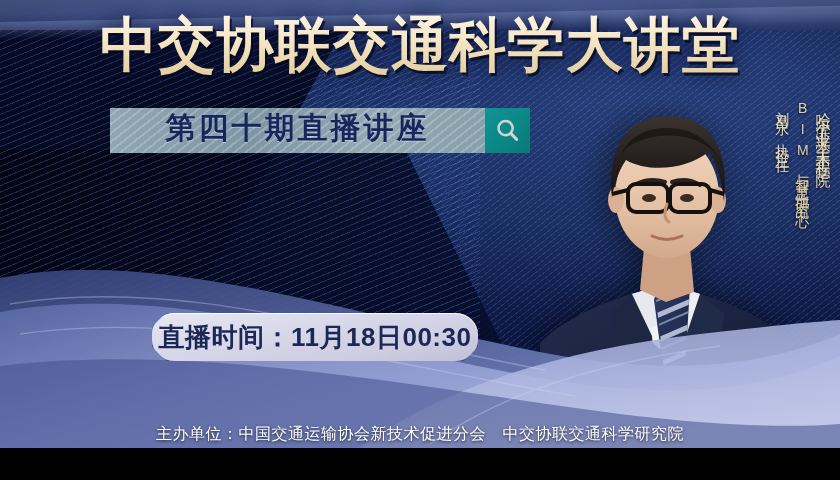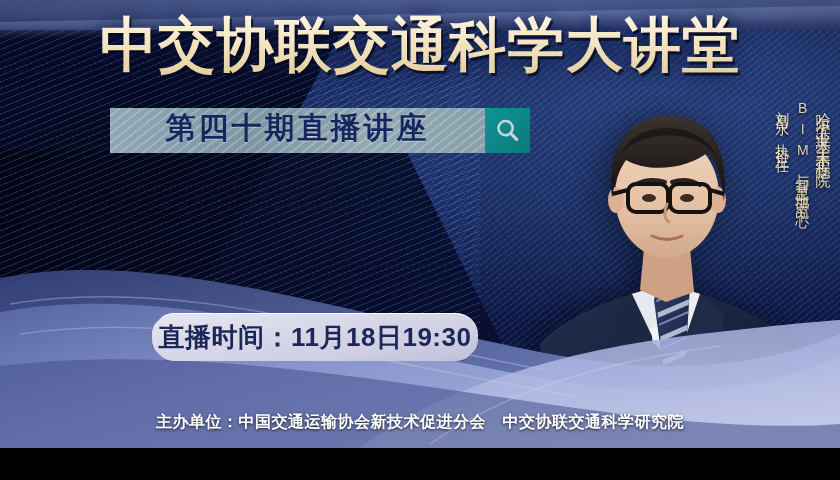--- a/index.html
+++ b/index.html
@@ -146,23 +146,23 @@
     position:absolute;
   }
   .timepill-text{
     font-size:26px;font-weight:bold;letter-spacing:.5px;
     color:#1b2756;
     white-space:nowrap;
   }
 
   
   .footer{
-    position:absolute;left:0;top:412px;width:100%;
+    position:absolute;left:0;top:424px;width:100%;
     text-align:center;
-    font-size:16px;font-weight:bold;letter-spacing:.5px;
+    font-size:16px;font-weight:normal;letter-spacing:.5px;
     color:#ffffff;
     text-shadow:0 1px 3px rgba(0,0,0,.75);
     white-space:nowrap;
   }
 
   
   .portrait{
     position:absolute;left:540px;top:86px;
     width:250px;height:330px;
     overflow:hidden;
@@ -328,21 +328,21 @@
     <div class="subbanner-icon">
       <svg width="27" height="27" viewBox="0 0 28 28" aria-hidden="true">
         <circle cx="12" cy="11.5" r="7.4" fill="none" stroke="#cdd3d6" stroke-width="2.6"></circle>
         <line x1="17.4" y1="17" x2="23.5" y2="23.2" stroke="#cdd3d6" stroke-width="3.2" stroke-linecap="round"></line>
       </svg>
     </div>
   </div>
 
 
   <div class="timepill">
-    <span class="timepill-text">直播时间：11月18日19:30</span>
+    <span class="timepill-text">直播时间：11月18日00:30</span>
   </div>
 
   <div class="vcols">
     <div class="vcol-group">
       <div class="vcol person">刘昌永</div>
       <div class="vcol person">执行主任</div>
     </div>
     <div class="vcol center vcol-lat">BIM与智慧工地研究中心</div>
     <div class="vcol org">哈尔滨工业大学土木工程学院</div>
   </div>

